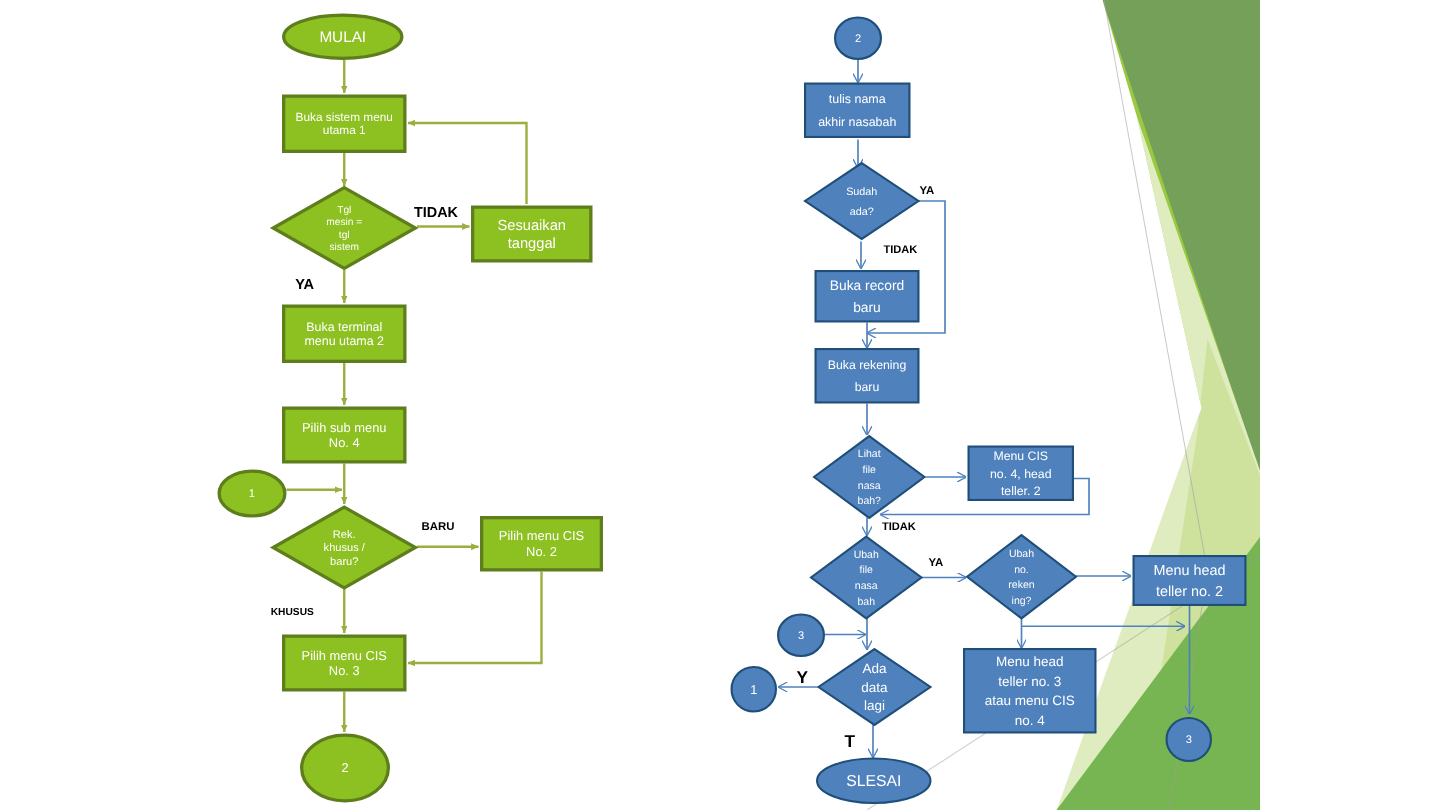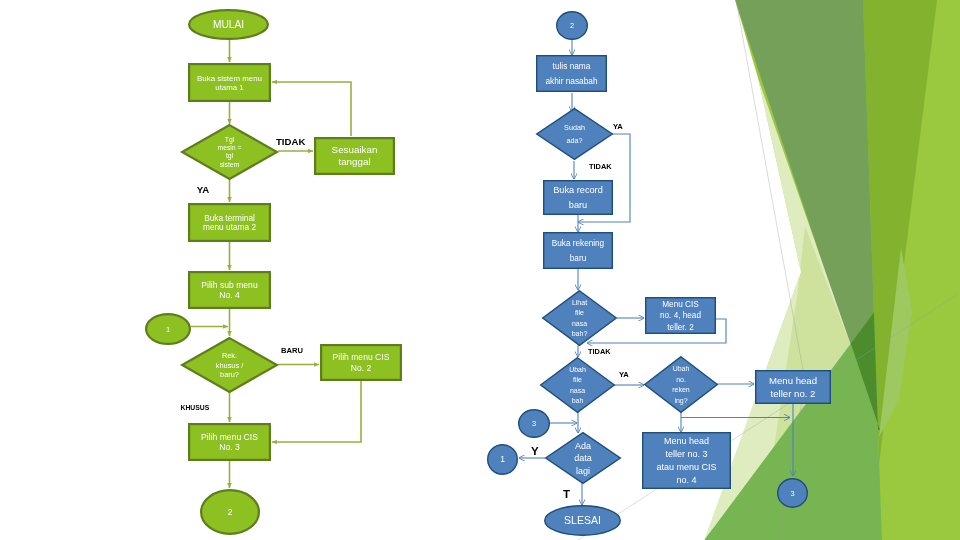--- a/index.html
+++ b/index.html
@@ -1,18 +1,18 @@
 <!DOCTYPE html>
 <html><head>
 <meta charset="utf-8">
 <style>
   html,body{margin:0;padding:0;background:#fff;}
   body{width:960px;height:540px;overflow:hidden;
        font-family:"Liberation Sans",sans-serif;}
-  #slide{position:relative;width:960px;height:540px;overflow:hidden;background:#fdba74;}
+  #slide{position:relative;width:840px;height:540px;overflow:hidden;background:#fdba74;}
   #slide > svg{position:absolute;left:0;top:0;}
   .nodetext{font-family:"Liberation Sans",sans-serif;fill:#fff;}
   .lbl{font-family:"Liberation Sans",sans-serif;font-weight:bold;fill:#000;}
 </style>
 </head>
 <body>
 
 <div id="slide">
 <svg width="960" height="540" viewBox="0 0 960 540">
   <rect x="0" y="0" width="960" height="540" fill="#FFFFFF"></rect>

